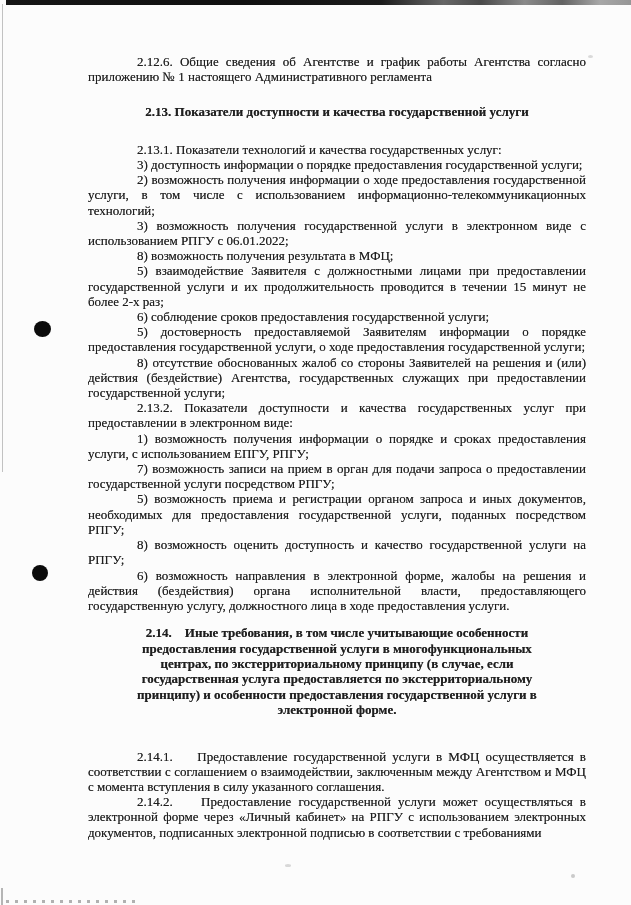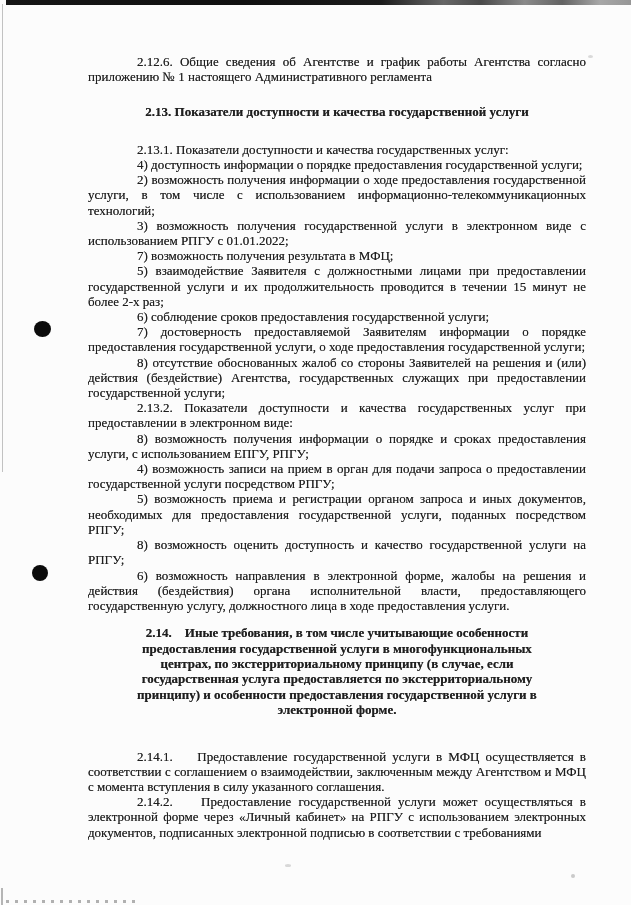--- a/index.html
+++ b/index.html
@@ -74,32 +74,32 @@
   <div class="hole-punch hole-punch--upper"></div>
   <div class="hole-punch hole-punch--lower"></div>
   <div class="bottom-smudge"></div>
   <div class="speck speck--right"></div>
   <div class="speck speck--mid"></div>
   <div class="speck speck--topright"></div>
 
   <div class="content">
     <p class="par">2.12.6. Общие сведения об Агентстве и график работы Агентства согласно приложению № 1 настоящего Административного регламента</p>
     <h3 class="heading">2.13. Показатели доступности и качества государственной услуги</h3>
-    <p class="par">2.13.1. Показатели доступности и качества государственных услуг:</p>
-    <p class="par">4) доступность информации о порядке предоставления государственной услуги;</p>
+    <p class="par">2.13.1. Показатели технологий и качества государственных услуг:</p>
+    <p class="par">3) доступность информации о порядке предоставления государственной услуги;</p>
     <p class="par">2) возможность получения информации о ходе предоставления государственной услуги, в том числе с использованием информационно-телекоммуникационных технологий;</p>
-    <p class="par">3) возможность получения государственной услуги в электронном виде с использованием РПГУ с 01.01.2022;</p>
-    <p class="par">7) возможность получения результата в МФЦ;</p>
+    <p class="par">3) возможность получения государственной услуги в электронном виде с использованием РПГУ с 06.01.2022;</p>
+    <p class="par">8) возможность получения результата в МФЦ;</p>
     <p class="par">5) взаимодействие Заявителя с должностными лицами при предоставлении государственной услуги и их продолжительность проводится в течении 15 минут не более 2-х раз;</p>
     <p class="par">6) соблюдение сроков предоставления государственной услуги;</p>
-    <p class="par">7) достоверность предоставляемой Заявителям информации о порядке предоставления государственной услуги, о ходе предоставления государственной услуги;</p>
+    <p class="par">5) достоверность предоставляемой Заявителям информации о порядке предоставления государственной услуги, о ходе предоставления государственной услуги;</p>
     <p class="par">8) отсутствие обоснованных жалоб со стороны Заявителей на решения и (или) действия (бездействие) Агентства, государственных служащих при предоставлении государственной услуги;</p>
     <p class="par">2.13.2. Показатели доступности и качества государственных услуг при предоставлении в электронном виде:</p>
-    <p class="par">8) возможность получения информации о порядке и сроках предоставления услуги, с использованием ЕПГУ, РПГУ;</p>
-    <p class="par">4) возможность записи на прием в орган для подачи запроса о предоставлении государственной услуги посредством РПГУ;</p>
+    <p class="par">1) возможность получения информации о порядке и сроках предоставления услуги, с использованием ЕПГУ, РПГУ;</p>
+    <p class="par">7) возможность записи на прием в орган для подачи запроса о предоставлении государственной услуги посредством РПГУ;</p>
     <p class="par">5) возможность приема и регистрации органом запроса и иных документов, необходимых для предоставления государственной услуги, поданных посредством РПГУ;</p>
     <p class="par">8) возможность оценить доступность и качество государственной услуги на РПГУ;</p>
     <p class="par">6) возможность направления в электронной форме, жалобы на решения и действия (бездействия) органа исполнительной власти, предоставляющего государственную услугу, должностного лица в ходе предоставления услуги.</p>
     <h3 class="heading heading--wide">2.14.&nbsp;&nbsp;&nbsp;&nbsp;Иные требования, в том числе учитывающие особенности предоставления государственной услуги в многофункциональных центрах, по экстерриториальному принципу (в случае, если государственная услуга предоставляется по экстерриториальному принципу) и особенности предоставления государственной услуги в электронной форме.</h3>
     <p class="par">2.14.1.&nbsp;&nbsp;&nbsp;&nbsp;Предоставление государственной услуги в МФЦ осуществляется в соответствии с соглашением о взаимодействии, заключенным между Агентством и МФЦ с момента вступления в силу указанного соглашения.</p>
     <p class="par">2.14.2.&nbsp;&nbsp;&nbsp;&nbsp;Предоставление государственной услуги может осуществляться в электронной форме через «Личный кабинет» на РПГУ с использованием электронных документов, подписанных электронной подписью в соответствии с требованиями</p>
   </div>
 
 </div>
 

